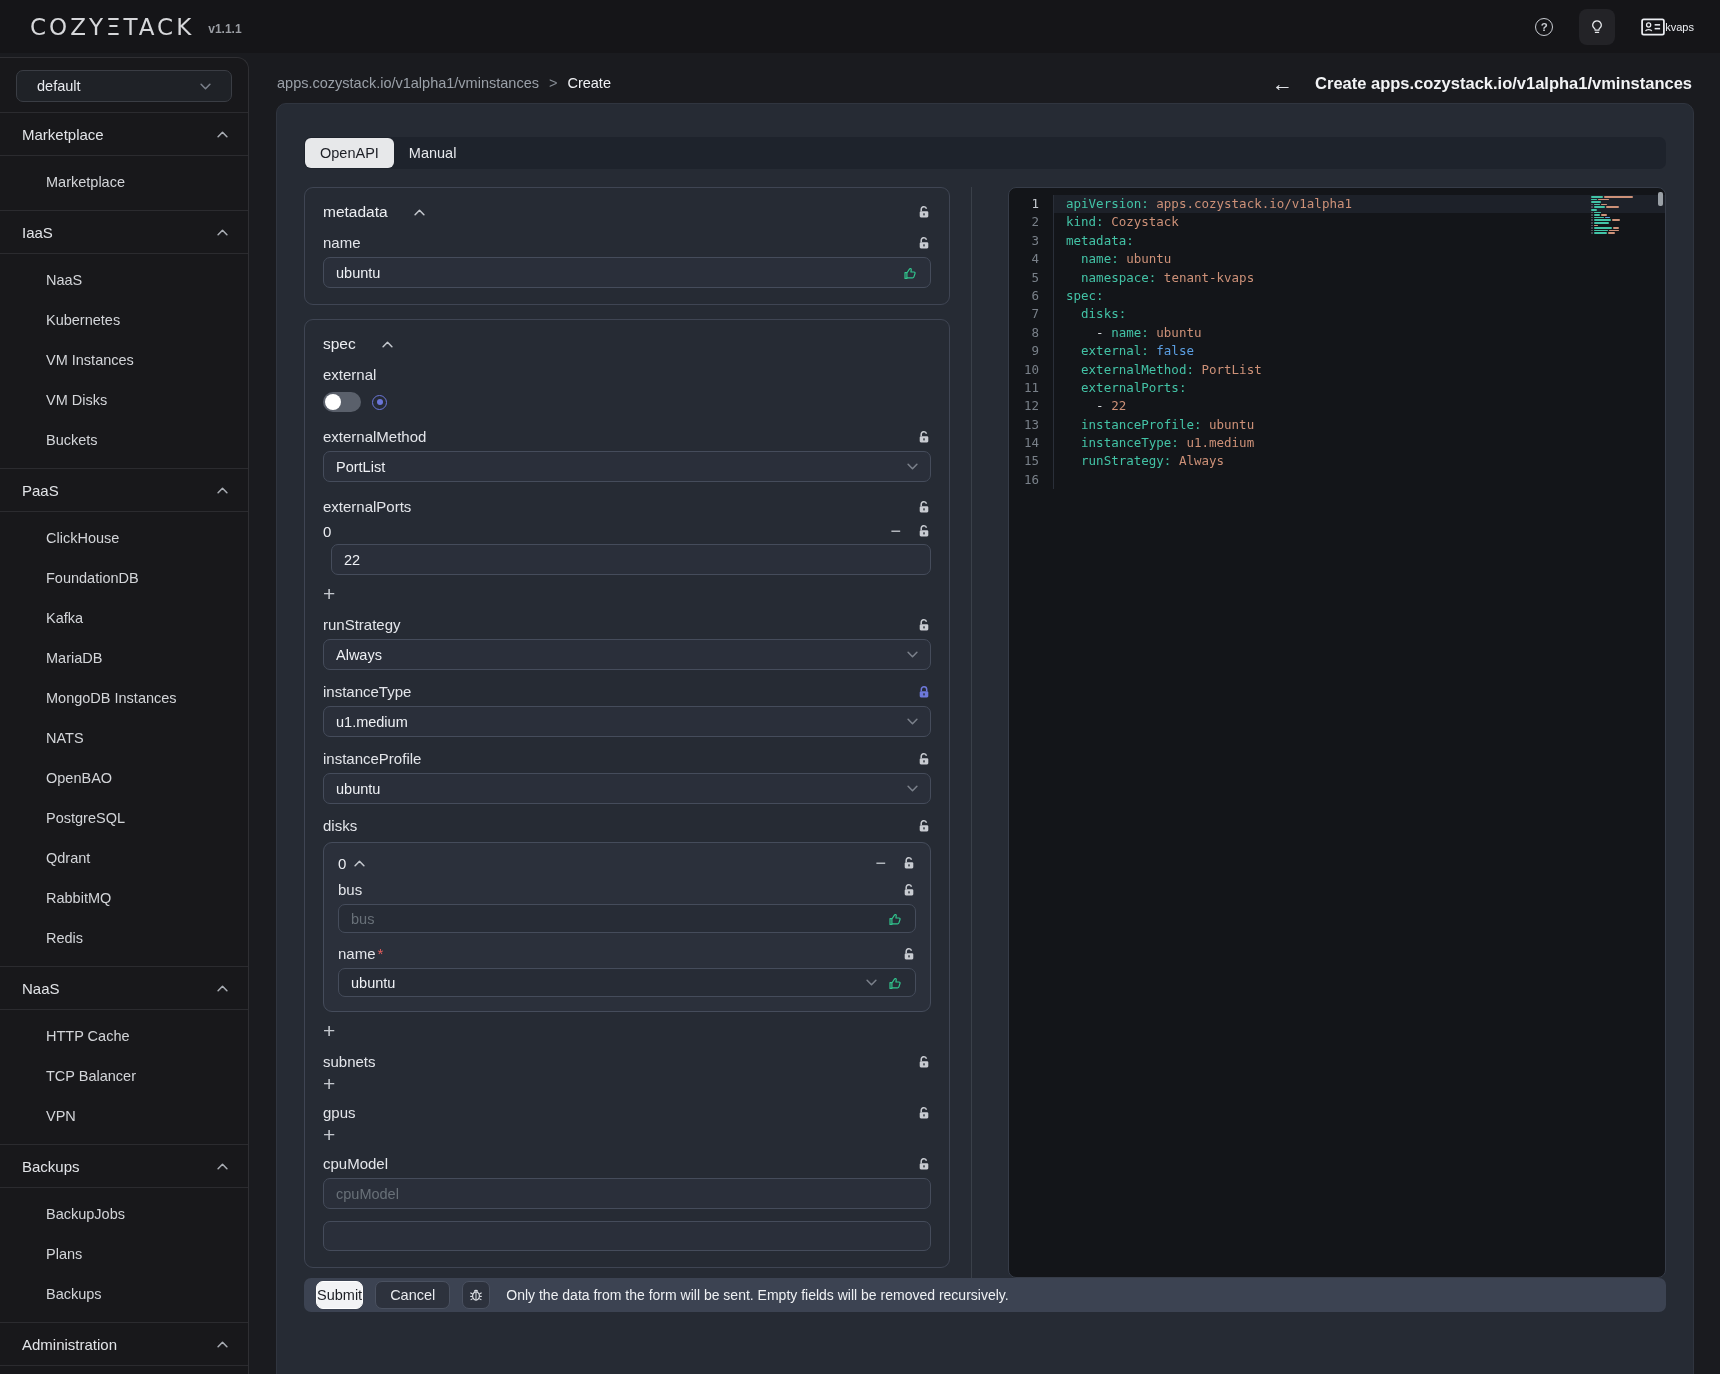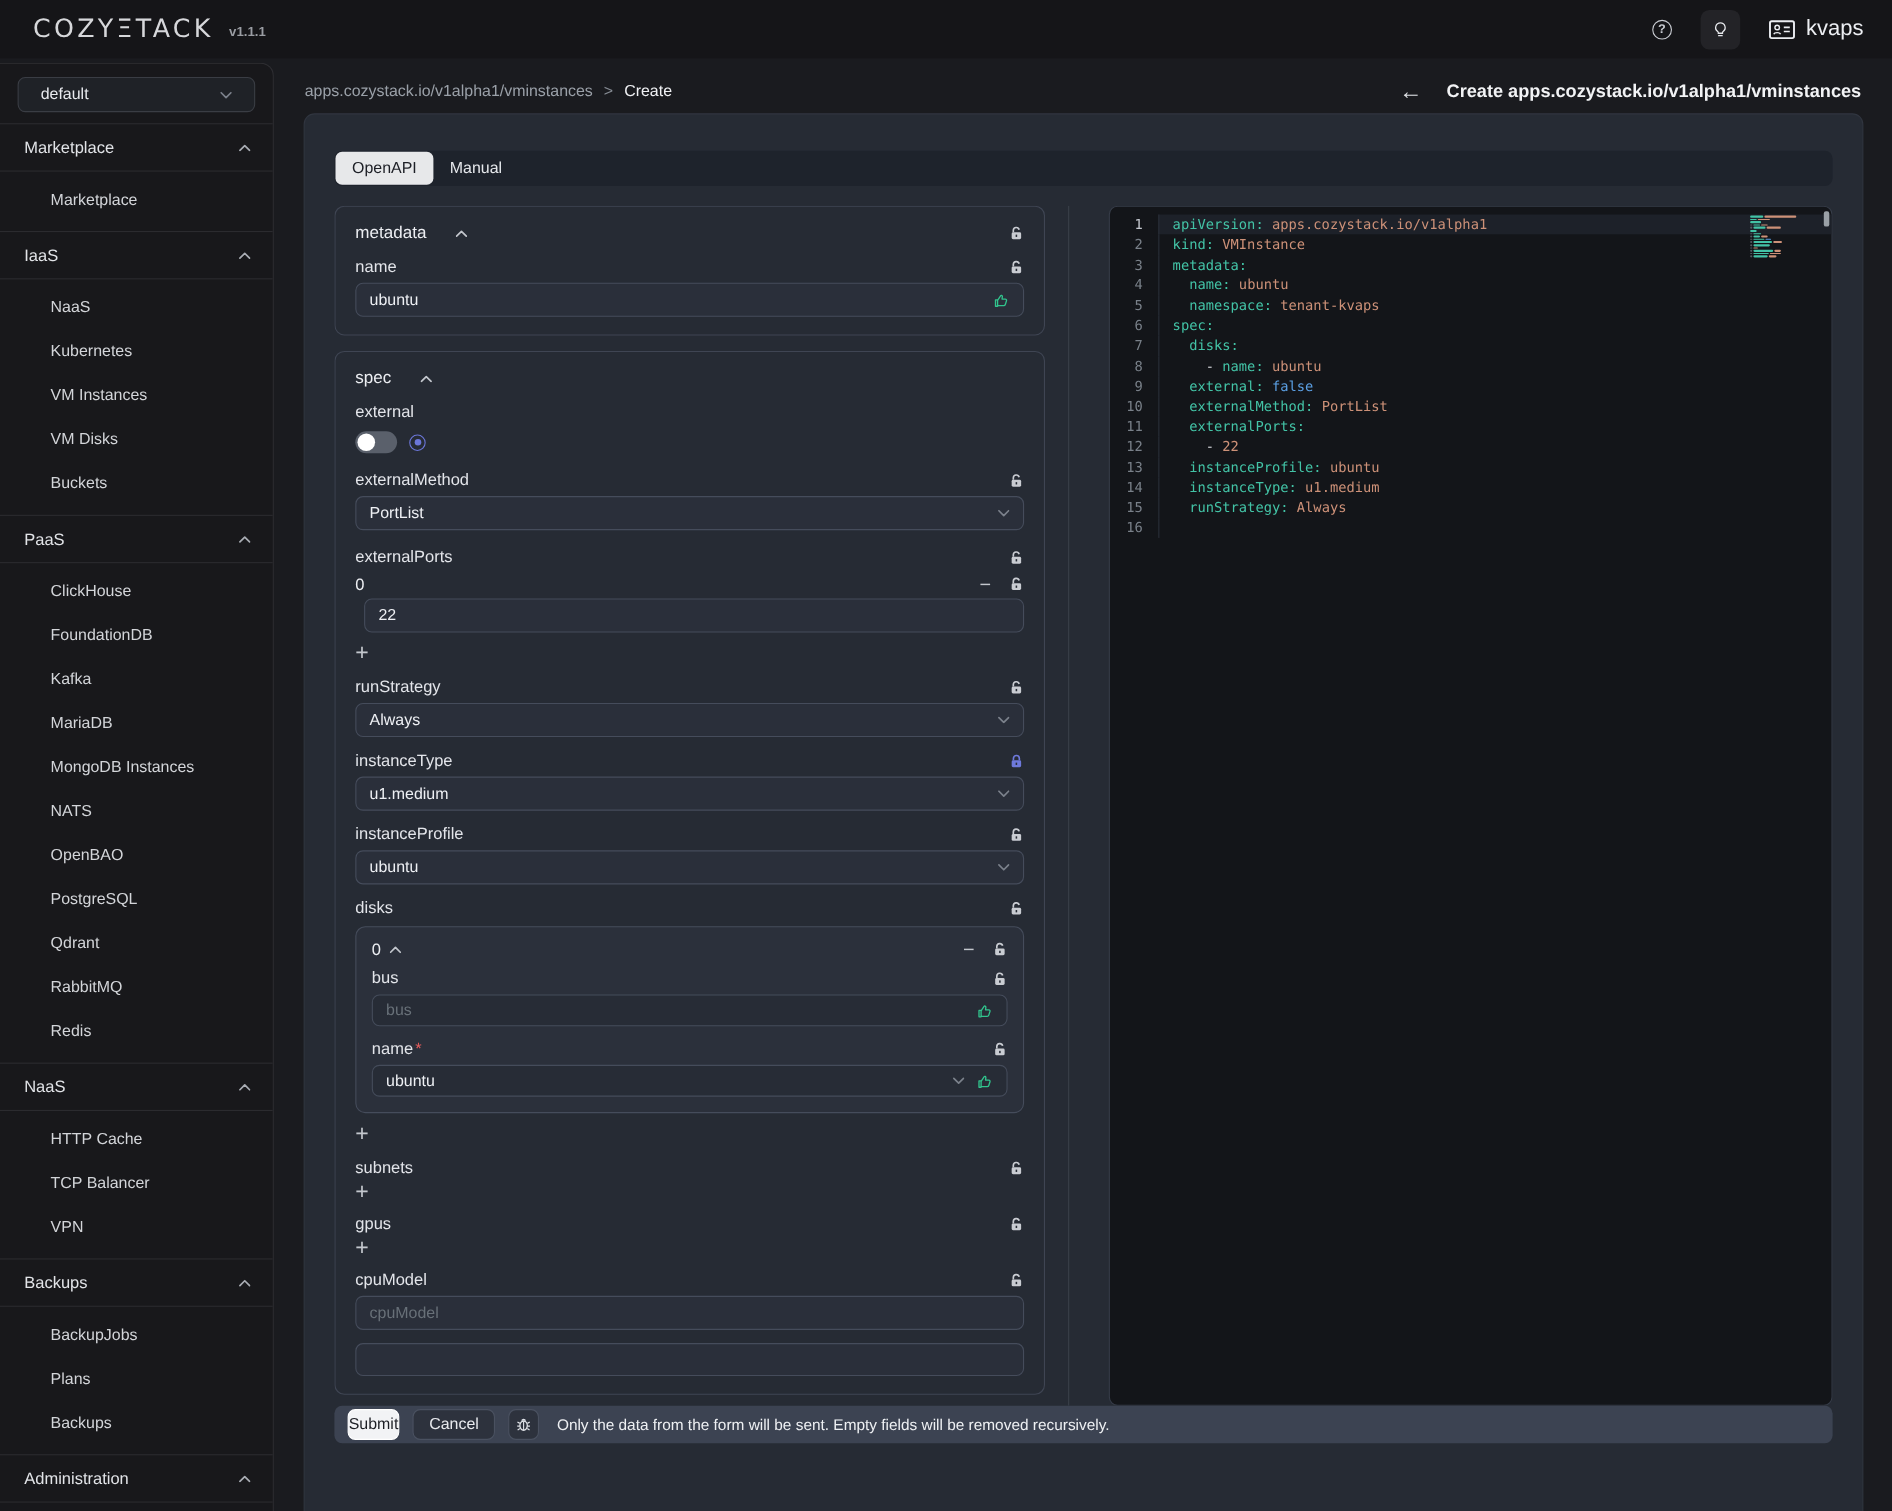--- a/index.html
+++ b/index.html
@@ -8,21 +8,21 @@
   .app { width:1720px; height:1374px; display:flex; flex-direction:column; background:#1a1b1f; }
 
   
   header { height:53px; flex:none; display:flex; align-items:center; padding:0 26px 0 30px; background:#151518; }
   .logo { font-size:23px; letter-spacing:3px; color:#d6d7da; font-weight:400; font-family:"DejaVu Sans", sans-serif; }
   .ver { font-size:12px; font-weight:bold; color:#9a9da3; margin-left:14px; margin-top:4px; }
   .hdr-right { margin-left:auto; display:flex; align-items:center; gap:26px; }
   .help-btn { width:18px; height:18px; border:1.5px solid #c9ccd2; border-radius:50%; color:#c9ccd2;
     display:flex; align-items:center; justify-content:center; font-size:11.5px; font-weight:bold; cursor:pointer; }
   .bulb-btn { width:36px; height:36px; border-radius:8px; background:#232327; display:flex; align-items:center; justify-content:center; cursor:pointer; }
-  .user-chip { display:flex; align-items:center; gap:10px; color:#eceef2; font-size:20px; font-weight:500; cursor:pointer; }
+  .user-chip { display:flex; align-items:center; color:#eceef2; font-size:11px; font-weight:500; cursor:pointer; }
 
   
   .body-row { flex:1; display:flex; min-height:0; }
   aside { width:249px; flex:none; margin-top:4px; background:#18181b; border-top:1px solid #2f2f33;
     border-right:1px solid #2f2f33; border-top-right-radius:12px; overflow:hidden; }
   .ns-select { margin:12px 16px 10px 16px; height:32px; background:#1f2227; border:1px solid #3a3d44; border-radius:7px;
     display:flex; align-items:center; padding:0 20px; color:#e8eaee; font-size:14.5px; cursor:pointer; }
   .side-sec-head { height:44px; border-top:1px solid #2b2b2f; border-bottom:1px solid #2b2b2f;
     display:flex; align-items:center; justify-content:space-between; padding:0 20px 0 22px; cursor:pointer; }
   .side-sec-title { color:#e2e4e8; font-size:15px; }
@@ -535,21 +535,21 @@
 
           <div class="editor-wrap">
             <div class="editor" id="yaml-editor">
               <div id="code-lines">
                   <div class="cline active">
                     <span class="ln">1</span>
                     <span class="lc"><span class="tok-key">apiVersion:</span><span class="tok-str"> apps.cozystack.io/v1alpha1</span></span>
                   </div>
                   <div class="cline">
                     <span class="ln">2</span>
-                    <span class="lc"><span class="tok-key">kind:</span><span class="tok-str"> VMInstance</span></span>
+                    <span class="lc"><span class="tok-key">kind:</span><span class="tok-str"> Cozystack</span></span>
                   </div>
                   <div class="cline">
                     <span class="ln">3</span>
                     <span class="lc"><span class="tok-key">metadata:</span></span>
                   </div>
                   <div class="cline">
                     <span class="ln">4</span>
                     <span class="lc"><span class="tok-plain">  </span><span class="tok-key">name:</span><span class="tok-str"> ubuntu</span></span>
                   </div>
                   <div class="cline">

